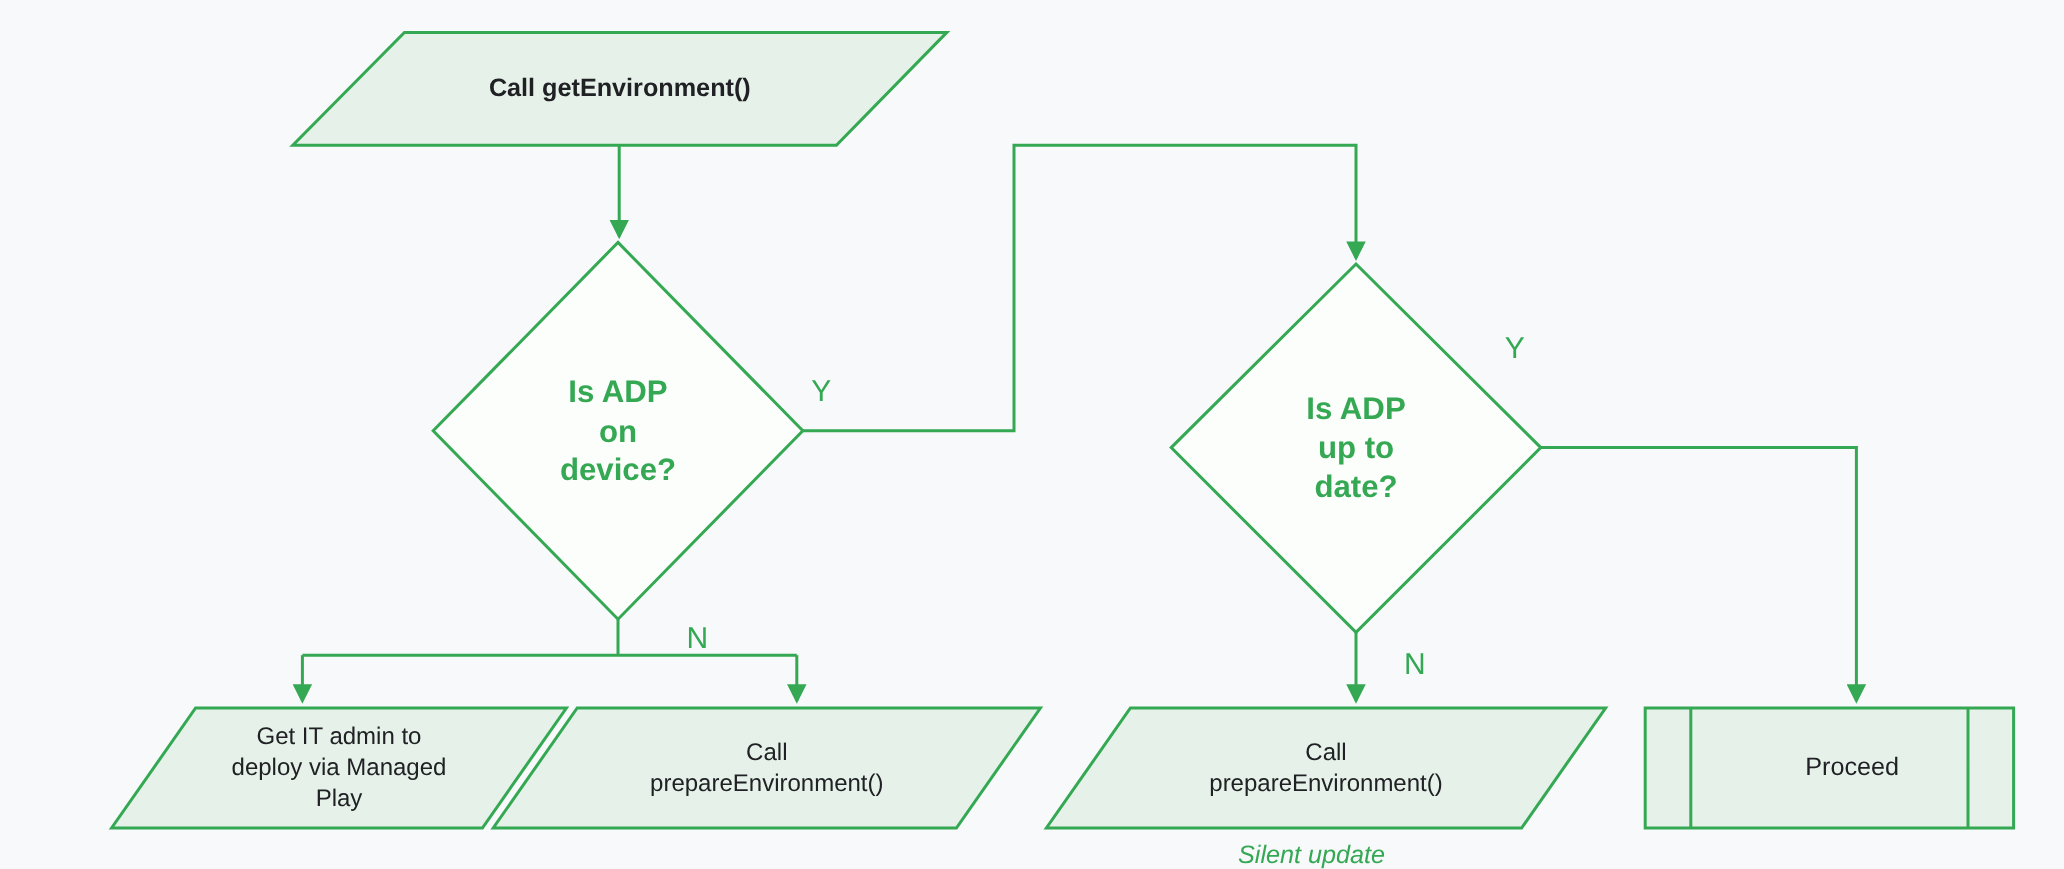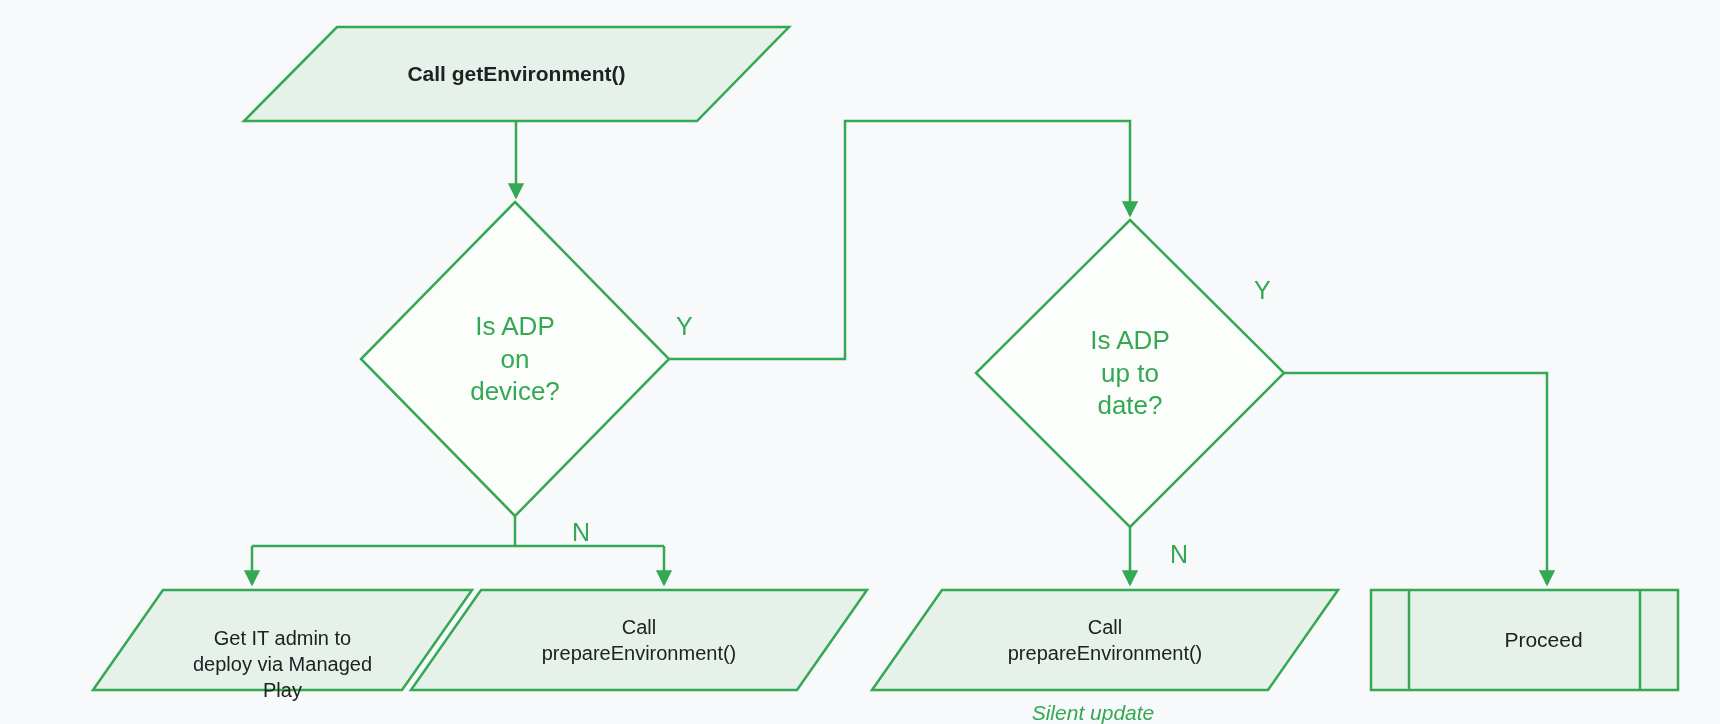--- a/index.html
+++ b/index.html
@@ -28,21 +28,21 @@
     align-items: center;
     justify-content: center;
     text-align: center;
     white-space: pre-line;
     color: #202124;
     font-size: 20px;
     line-height: 1.3;
   }
   .lbl.decision {
     color: #34A853;
-    font-weight: normal;
+    font-weight: bold;
     font-size: 26px;
     line-height: 1.25;
   }
   .lbl.edge {
     display: block;
     color: #34A853;
     font-size: 25px;
     font-weight: 500;
   }
   .lbl.note {
@@ -91,21 +91,21 @@
   <div class="lbl" style="left:244px; top:27px; width:545px; height:94px; font-size:21px;font-weight:bold;">Call getEnvironment()</div>
 
   <div class="lbl decision" style="left:365px; top:279px; width:300px; height:160px;">Is ADP
 on
 device?</div>
 
   <div class="lbl decision" style="left:980px; top:293px; width:300px; height:160px;">Is ADP
 up to
 date?</div>
 
-  <div class="lbl" style="left:93px; top:614px; width:379px; height:100px;">Get IT admin to
+  <div class="lbl" style="left:93px; top:590px; width:379px; height:100px;">Get IT admin to
 deploy via Managed
 Play</div>
 
   <div class="lbl" style="left:411px; top:590px; width:456px; height:100px;">Call
 prepareEnvironment()</div>
 
   <div class="lbl" style="left:872px; top:590px; width:466px; height:100px;">Call
 prepareEnvironment()</div>
 
   <div class="lbl" style="left:1371px; top:590px; width:345px; height:100px; font-size:21px;">Proceed</div>

